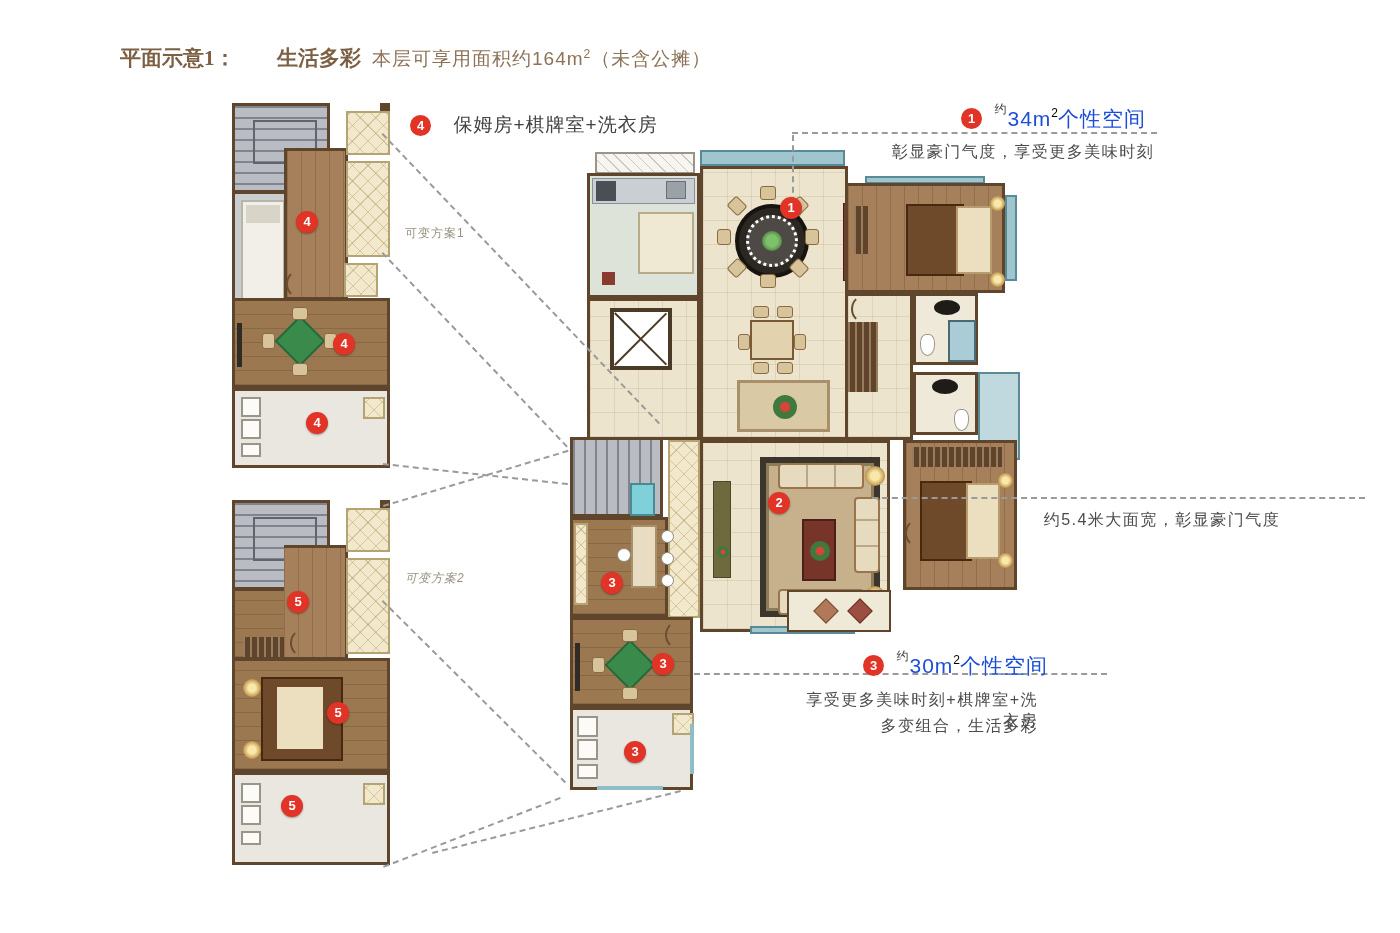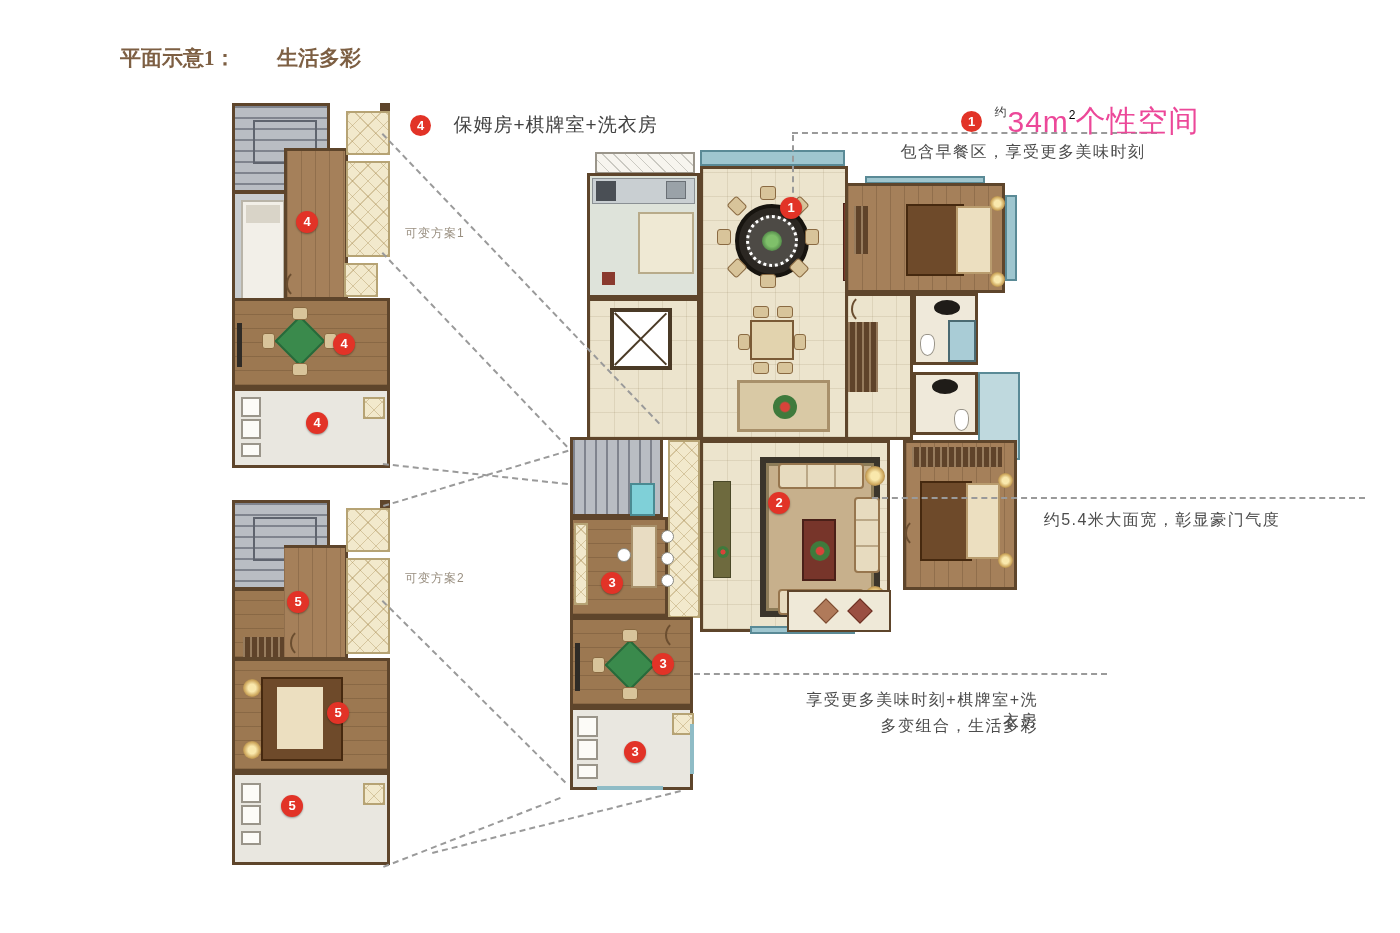--- a/index.html
+++ b/index.html
@@ -49,39 +49,40 @@
   .mk-inline{display:inline-block;width:21px;height:21px;border-radius:50%;background:#e23327;color:#fff;
       font:bold 13px/21px "Liberation Sans",sans-serif;text-align:center;vertical-align:middle;margin-right:8px;}
   
   .dash{position:absolute;border-top:2px dashed #9a9a9a;transform-origin:0 0;z-index:5;}
   .dashv{position:absolute;border-left:2px dashed #9a9a9a;z-index:5;}
   
   .title-strong{position:absolute;font-family:"Liberation Serif","DejaVu Serif",serif;
       font-weight:bold;font-size:21px;color:#7d5f43;}
   .title-desc{position:absolute;font-size:19px;color:#8d7258;letter-spacing:1px;}
   .ann-row{position:absolute;white-space:nowrap;z-index:20;}
-  .ann-big{font-size:30px;color:#ec4899;letter-spacing:1px;vertical-align:middle;}
+  .ann-big{font-size:21px;color:#1d4ed8;letter-spacing:1px;vertical-align:middle;}
   .ap{font-size:12px;color:#3c3c3c;vertical-align:10px;margin-right:1px;}
   sup.s{font-size:12px;}
   .ann-sub{position:absolute;font-size:16px;color:#4c4c4c;letter-spacing:1.5px;z-index:20;}
   .small-note{position:absolute;font-size:12px;color:#998f80;letter-spacing:1px;}
   .plant{border-radius:50%;background:radial-gradient(circle,#d8433a 0 25%,#3f7a3c 35% 75%,#2c5a2c 100%);}
   .rtable{position:absolute;border-radius:50%;background:#2b2722;border:4px solid #17140f;}
   .rtable .ring{position:absolute;left:7px;top:7px;right:7px;bottom:7px;border-radius:50%;border:3px dotted #fff;background:#4d4a45;}
   .rtable .ctr{position:absolute;left:50%;top:50%;width:20px;height:20px;margin:-10px 0 0 -10px;
       border-radius:50%;background:radial-gradient(circle,#7fc06a 0 40%,#2c5a2c 100%);}
   .washer{background:#fcfbf7;border:2px solid #9a958a;}
 </style>
 </head>
 <body>
 
 <div class="canvas">
 
   <div class="title-strong" style="left:120px;top:44px;">平面示意1：</div>
   <div class="title-strong" style="left:277px;top:44px;">生活多彩</div>
+  <div class="title-desc" style="left:372px;top:46px;"><span>本层可享用面积约164m</span><sup class="s">2</sup><span>（未含公摊）</span></div>
 
   <div class="dashv" style="left:792px;top:135px;height:68px;"></div>
   <div class="dash" style="left:792px;top:132px;width:365px;"></div>
   <div class="dash" style="left:872px;top:497px;width:493px;"></div>
   <div class="dash" style="left:694px;top:673px;width:413px;"></div>
   <div class="dash" style="left:383px;top:133px;width:401px;transform:rotate(46.3deg);"></div>
   <div class="dash" style="left:383px;top:252px;width:268px;transform:rotate(46.4deg);"></div>
   <div class="dash" style="left:383px;top:463px;width:186px;transform:rotate(6.2deg);"></div>
   <div class="dash" style="left:383px;top:505px;width:193px;transform:rotate(-16.6deg);"></div>
   <div class="dash" style="left:383px;top:600px;width:258px;transform:rotate(44.8deg);"></div>
@@ -90,30 +91,34 @@
 
   <div class="ann-row" style="left:410px;top:112px;">
     <span class="mk-inline">4</span>
     <span style="font-size:19px;color:#434343;letter-spacing:1px;vertical-align:middle;margin-left:10px;">保姆房+棋牌室+洗衣房</span>
   </div>
 
   <div class="ann-row" style="left:961px;top:101px;">
     <span class="mk-inline">1</span>
     <span class="ap">约</span><span class="ann-big">34m</span><sup class="s">2</sup><span class="ann-big">个性空间</span>
   </div>
-  <div class="ann-sub" style="left:888px;top:142px;width:270px;text-align:center;">包含早餐区，享受更多美味时刻</div>
+  <div class="ann-sub" style="left:888px;top:142px;width:270px;text-align:center;">彰显豪门气度，享受更多美味时刻</div>
 
   <div class="ann-sub" style="left:1032px;top:510px;width:260px;text-align:center;">约5.4米大面宽，彰显豪门气度</div>
 
+  <div class="ann-row" style="left:863px;top:648px;">
+    <span class="mk-inline">3</span>
+    <span class="ap">约</span><span class="ann-big">30m</span><sup class="s">2</sup><span class="ann-big">个性空间</span>
+  </div>
   <div class="ann-sub" style="left:790px;top:690px;width:248px;text-align:right;">享受更多美味时刻+棋牌室+洗衣房</div>
   <div class="ann-sub" style="left:790px;top:716px;width:248px;text-align:right;">多变组合，生活多彩</div>
 
 
   <div class="small-note" style="left:405px;top:225px;">可变方案1</div>
-  <div class="small-note" style="left:405px;top:570px;">可变方案2</div>
+  <div class="small-note" style="left:405px;top:570px;font-style:italic;">可变方案2</div>
 
   <div class="plan" style="left:232px;top:103px;width:158px;height:365px;">
     <div class="room stairsh" style="left:0;top:0;width:98px;height:90px;">
       <div class="f" style="left:18px;top:14px;width:64px;height:44px;border:2px solid #5f646e;"></div>
     </div>
     <div class="room" style="left:0;top:88px;width:64px;height:127px;background:#c9cdd0;">
       <div class="f" style="left:6px;top:6px;width:44px;height:108px;background:#f2efe8;border:2px solid #b9b4a8;">
         <div class="f" style="left:3px;top:3px;width:34px;height:18px;background:#d9d4c8;"></div>
       </div>
     </div>

